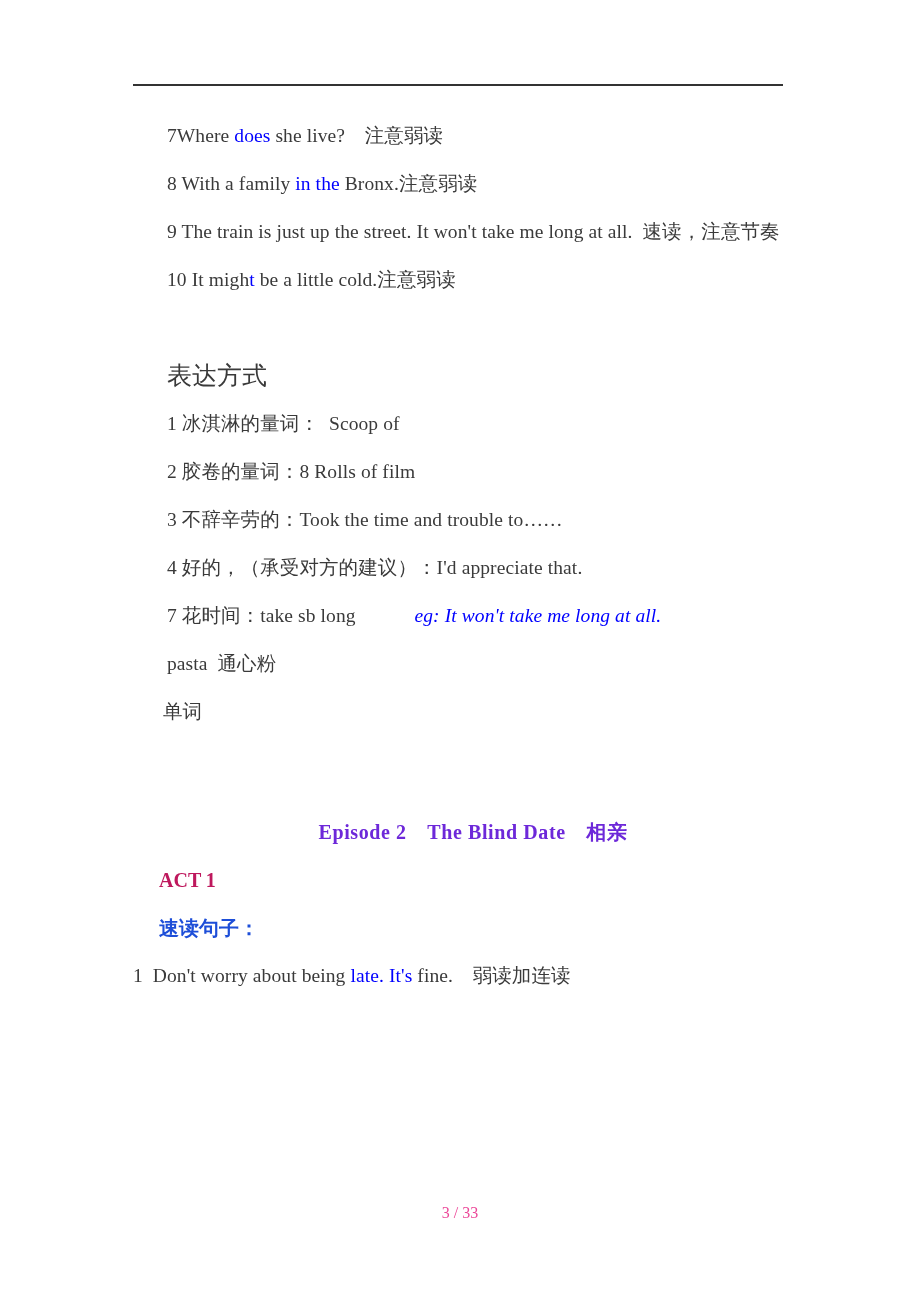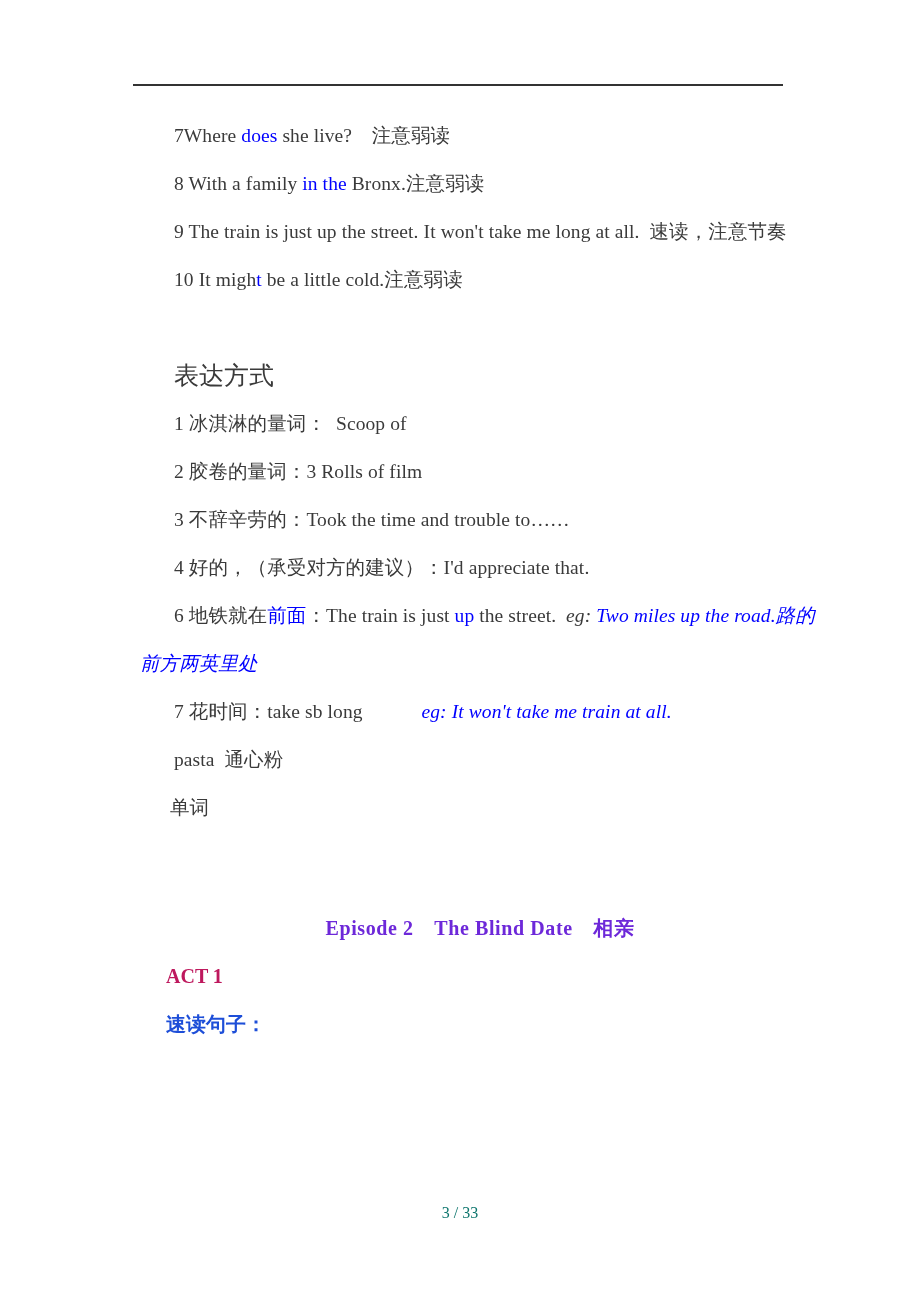--- a/index.html
+++ b/index.html
@@ -23,21 +23,21 @@
   .header-rule {
     position: absolute;
     left: 133px;
     top: 84px;
     width: 650px;
     height: 0;
     border-top: 2px solid #333333;
   }
   .content {
     position: absolute;
-    left: 140px;
+    left: 133px;
     top: 112px;
     width: 680px;
   }
   
   .line {
     font-size: 19.5px;
     line-height: 48px;
     color: #3a3a3a;
     white-space: pre-wrap;
     letter-spacing: 0.1px;
@@ -92,21 +92,21 @@
     color: #1d4ed8;
     text-indent: 26px;
   }
   .footer {
     position: absolute;
     left: 0;
     right: 0;
     top: 1204px;
     text-align: center;
     font-size: 16px;
-    color: #0f766e;
+    color: #ec4899;
     font-family: "Liberation Serif", serif;
   }
 </style>
 </head>
 <body>
 
 <div class="page">
 
   <div class="header-rule"></div>
 
@@ -118,38 +118,38 @@
 
     <div class="line wrap"><span>9 The train is just up the street. It won't take me long at all.  速读，注意节奏</span></div>
 
     <div class="line indent"><span>10 It migh</span><span class="blue">t</span><span> be a little cold.注意弱读</span></div>
 
     <div class="blank"></div>
 
     <div class="section-head">表达方式</div>
 
     <div class="line indent">1 冰淇淋的量词：  Scoop of</div>
-    <div class="line indent">2 胶卷的量词：3 Rolls of film</div>
+    <div class="line indent">2 胶卷的量词：8 Rolls of film</div>
     <div class="line indent">3 不辞辛劳的：Took the time and trouble to……</div>
     <div class="line indent">4 好的，（承受对方的建议）：I'd appreciate that.</div>
 
-    <div class="line wrap"><span>6 地铁就在</span><span class="blue">前面</span><span>：The train is just </span><span class="blue">up</span><span> the street.  </span><span class="ital">eg:</span><span class="blue-ital"> Two miles up the road.路的前方两英里处</span></div>
 
-    <div class="line indent"><span>7 花时间：take sb long</span><span class="blue-ital">　　　eg: It won't take me train at all.</span></div>
+    <div class="line indent"><span>7 花时间：take sb long</span><span class="blue-ital">　　　eg: It won't take me long at all.</span></div>
 
     <div class="line indent">pasta  通心粉</div>
     <div class="line indent-sm">单词</div>
 
     <div class="blank"></div>
     <div class="blank-sm"></div>
 
     <div class="episode-title">Episode 2　The Blind Date　相亲</div>
 
     <div class="act-head">ACT 1</div>
 
     <div class="sub-head">速读句子：</div>
 
+    <div class="line noindent"><span>1  Don't worry about being </span><span class="blue">late. It's</span><span> fine.　弱读加连读</span></div>
 
   </div>
 
   <div class="footer">3 / 33</div>
 
 </div>
 
 </body></html>

